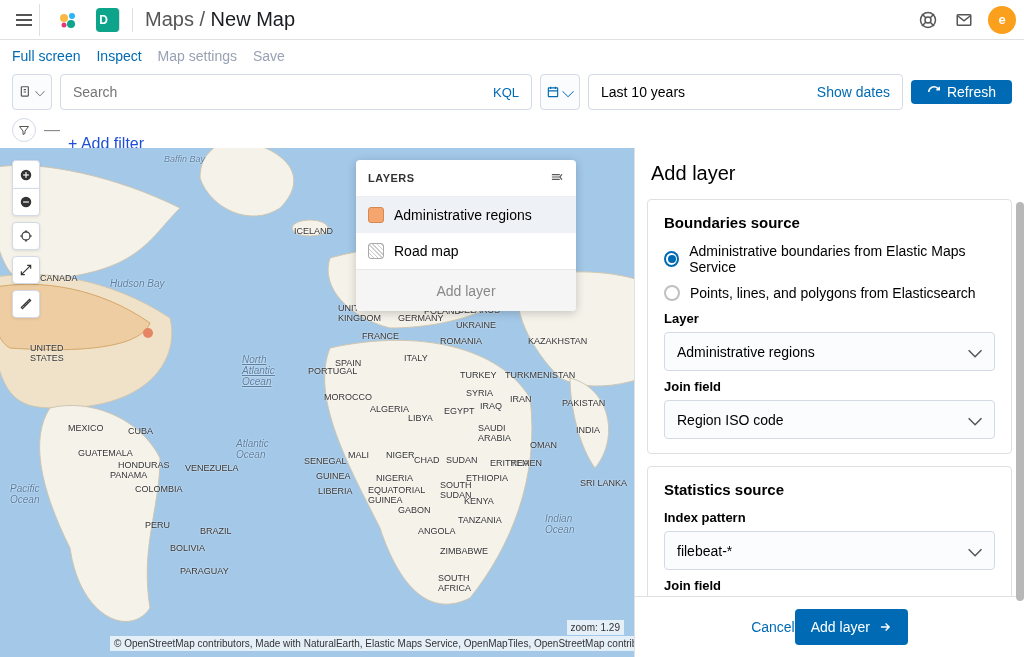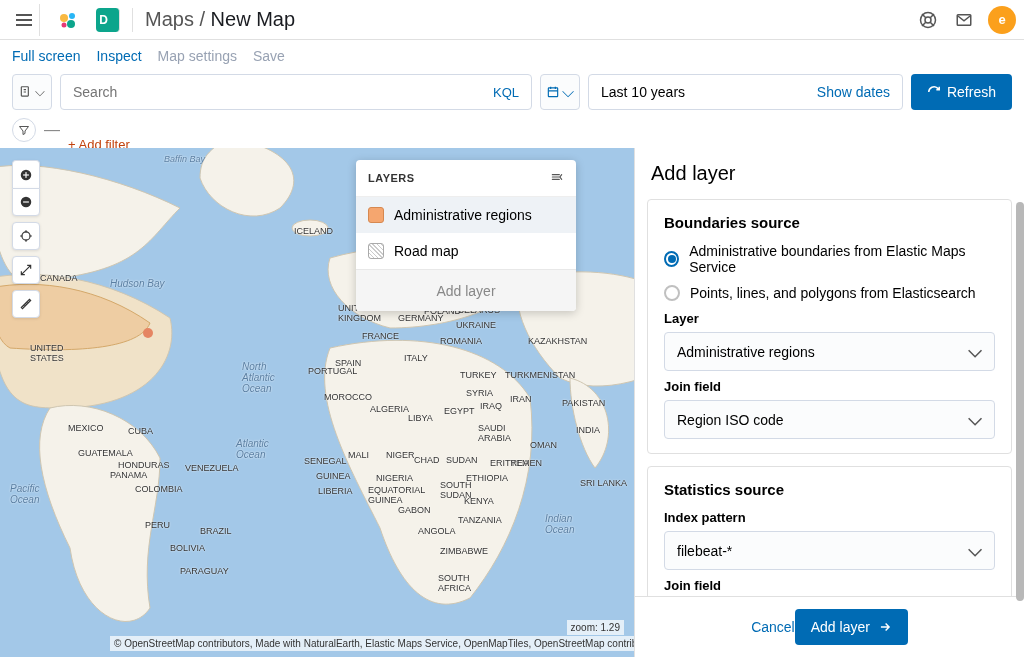--- a/index.html
+++ b/index.html
@@ -26,26 +26,26 @@
 
     
     .query-bar { height: 40px; display:flex; align-items:center; padding: 0 12px; gap: 8px; }
     .filter-btn { width:40px; height:36px; border:1px solid #d3dae6; border-radius:4px; display:flex; align-items:center; justify-content:center; font-size:13px; color:#555; background: #fbfcfd;}
     .search-box { flex: 0 0 472px; height:36px; border:1px solid #d3dae6; border-radius:4px; display:flex; align-items:center; padding:0 12px; color:#69707d; }
     .search-box input { border:none; outline:none; flex:1; font-size:14px; background:transparent; }
     .kql { color:#006BB4; font-size:13px; font-weight:500; }
     .date-btn { width:40px; height:36px; border:1px solid #d3dae6; border-radius:4px; display:flex; align-items:center; justify-content:center; color:#006BB4; background:#fbfcfd;}
     .date-range { flex:1; height:36px; border:1px solid #d3dae6; border-radius:4px; display:flex; align-items:center; padding:0 12px; font-size:14px; justify-content:space-between;}
     .show-dates { color:#006BB4; font-size:14px; }
-    .refresh-btn { height:36px; background:#006BB4; color:#fff; border:none; border-radius:4px; padding:0 16px; font-size:14px; display:flex; align-items:center; gap:6px; font-weight:500;}
+    .refresh-btn { height:24px; background:#006BB4; color:#fff; border:none; border-radius:4px; padding:0 16px; font-size:14px; display:flex; align-items:center; gap:6px; font-weight:500;}
 
     
     .filter-bar { height:36px; display:flex; align-items:center; padding:0 12px; gap:8px; }
     .filter-icon-round { width:24px; height:24px; border:1px solid #d3dae6; border-radius:12px; display:flex; align-items:center; justify-content:center; color:#555; }
-    .add-filter-link { color:#c2410c; font-size:13px;margin-top:28px;}
+    .add-filter-link { color:#1d4ed8; font-size:16px;margin-top:28px;}
 
     
     .map-area { position:absolute; top:148px; left:0; right:0; bottom:0; background: linear-gradient(#a3c8e8, #a3c8e8); overflow:hidden;}
     .map-svg { position:absolute; top:0; left:0; width:100%; height:100%; }
 
     
     .map-controls { position:absolute; top:12px; left:12px; display:flex; flex-direction:column; gap:6px; }
     .map-ctrl { width:28px; height:28px; background:#fff; border:1px solid #d3dae6; border-radius:4px; display:flex; align-items:center; justify-content:center; box-shadow: 0 1px 3px rgba(0,0,0,0.1); font-size:14px; color:#333;}
     .zoom-group .map-ctrl:first-child { border-radius: 4px 4px 0 0; border-bottom:none;}
     .zoom-group .map-ctrl:last-child { border-radius: 0 0 4px 4px;}
@@ -210,21 +210,21 @@
   <div class="map-label" style="top:300px;left:78px;">GUATEMALA</div>
   <div class="map-label" style="top:312px;left:118px;">HONDURAS</div>
   <div class="map-label" style="top:322px;left:110px;">PANAMA</div>
   <div class="map-label" style="top:336px;left:135px;">COLOMBIA</div>
   <div class="map-label" style="top:315px;left:185px;">VENEZUELA</div>
   <div class="map-label" style="top:372px;left:145px;">PERU</div>
   <div class="map-label" style="top:378px;left:200px;">BRAZIL</div>
   <div class="map-label" style="top:395px;left:170px;">BOLIVIA</div>
   <div class="map-label" style="top:418px;left:180px;">PARAGUAY</div>
   <div class="map-label ocean" style="top:335px;left:10px;">Pacific<br>Ocean</div>
-  <div class="map-label ocean" style="top:213px;left:242px;">North<br>Atlantic<br>Ocean</div>
+  <div class="map-label ocean" style="top:206px;left:242px;text-decoration:underline;">North<br>Atlantic<br>Ocean</div>
   <div class="map-label ocean" style="top:290px;left:236px;">Atlantic<br>Ocean</div>
   <div class="map-label" style="top:78px;left:294px;">ICELAND</div>
   <div class="map-label" style="top:155px;left:338px;">UNITED<br>KINGDOM</div>
   <div class="map-label" style="top:183px;left:362px;">FRANCE</div>
   <div class="map-label" style="top:210px;left:335px;">SPAIN</div>
   <div class="map-label" style="top:218px;left:308px;">PORTUGAL</div>
   <div class="map-label" style="top:165px;left:398px;">GERMANY</div>
   <div class="map-label" style="top:158px;left:424px;">POLAND</div>
   <div class="map-label" style="top:157px;left:458px;">BELARUS</div>
   <div class="map-label" style="top:172px;left:456px;">UKRAINE</div>

